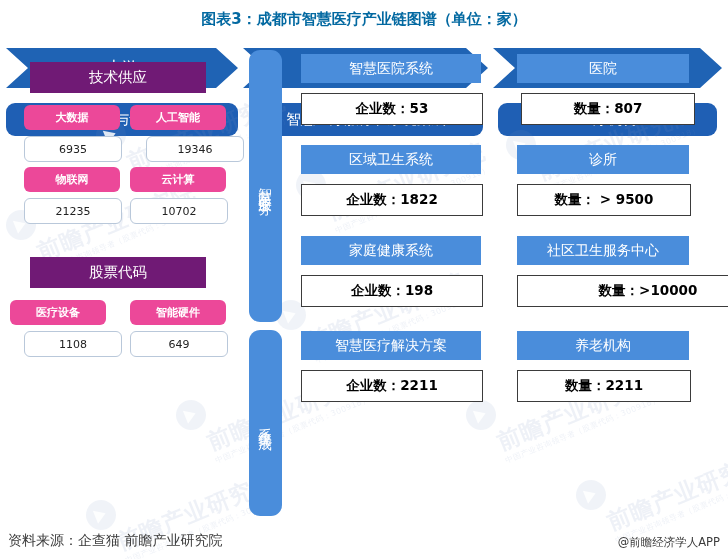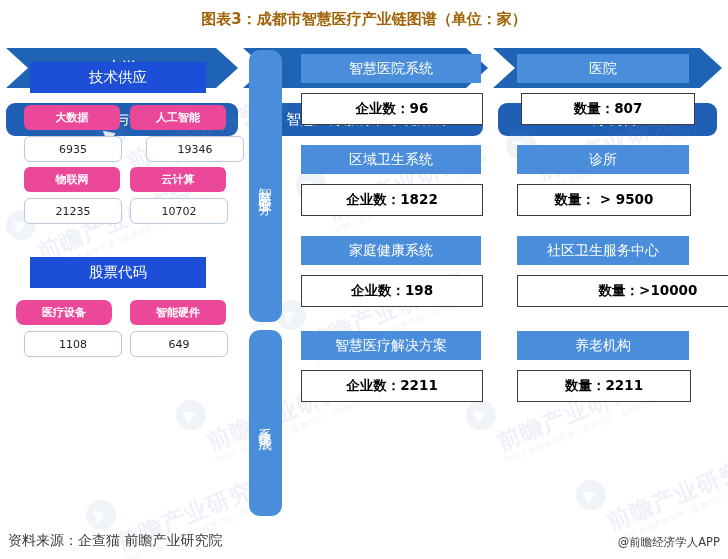--- a/index.html
+++ b/index.html
@@ -59,21 +59,21 @@
 
   
   .chart-title {
     position: absolute;
     top: 10px;
     left: 0;
     width: 728px;
     text-align: center;
     font-size: 15px;
     font-weight: 700;
-    color: #a16207;
+    color: #0369a1;
     font-family: "DejaVu Sans", "Liberation Sans", sans-serif;
     z-index: 10;
   }
 
   
   .chevron {
     position: absolute;
     top: 48px;
     height: 40px;
     background: #1f63b4;
@@ -109,21 +109,21 @@
     top: 103px;
   }
   .pill-1 { left: 6px;   width: 232px; }
   .pill-2 { left: 249px; width: 234px; }
   .pill-3 { left: 498px; width: 219px; }
 
   
   .sec-head {
     position: absolute;
     height: 31px;
-    background: #1d4ed8;
+    background: #701a75;
     color: #ffffff;
     font-size: 14.5px;
     display: flex;
     align-items: center;
     justify-content: center;
   }
   .mini-label {
     position: absolute;
     height: 25px;
     background: #ec4899;
@@ -316,21 +316,21 @@
     <span>21235</span>
   </div>
   <div class="mini-value" style="left:124px; top:198px; width:96px;">
     <span>10702</span>
   </div>
 
   <div class="sec-head" style="left:24px; top:257px; width:176px;">
     <span>股票代码</span>
   </div>
 
-  <div class="mini-label" style="left:10px; top:300px; width:96px;border-radius:8px;">
+  <div class="mini-label" style="left:4px; top:300px; width:96px;">
     <span>医疗设备</span>
   </div>
   <div class="mini-label" style="left:124px; top:300px; width:96px;">
     <span>智能硬件</span>
   </div>
   <div class="mini-value" style="left:18px; top:331px; width:96px;">
     <span>1108</span>
   </div>
   <div class="mini-value" style="left:124px; top:331px; width:96px;">
     <span>649</span>
@@ -343,21 +343,21 @@
     <span>智慧医疗服务</span>
   </div>
   <div class="vbar" style="left:6px; top:330px; height:186px;">
     <span>系统集成</span>
   </div>
 
   <div class="box-head" style="left:58px; top:54px; width:180px;">
     <span>智慧医院系统</span>
   </div>
   <div class="box-value" style="left:58px; top:93px; width:180px;">
-    <span>企业数：96</span>
+    <span>企业数：53</span>
   </div>
 
   <div class="box-head" style="left:58px; top:145px; width:180px;">
     <span>区域卫生系统</span>
   </div>
   <div class="box-value" style="left:58px; top:184px; width:180px;">
     <span>企业数：1822</span>
   </div>
 
   <div class="box-head" style="left:58px; top:236px; width:180px;">

